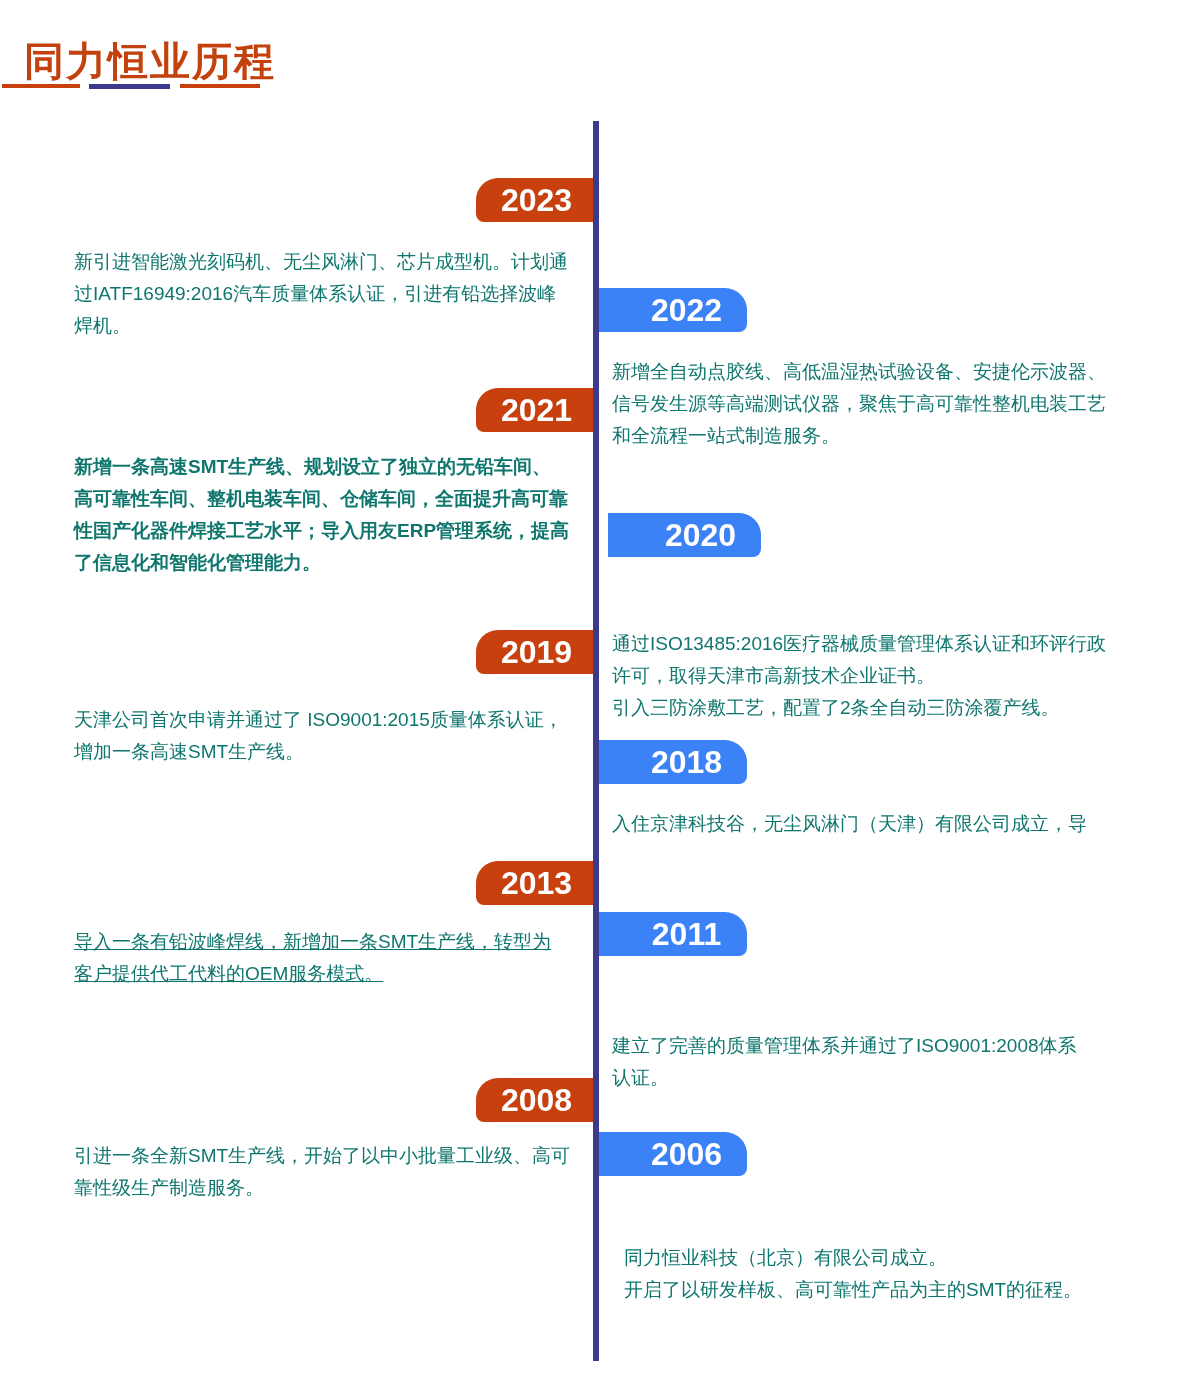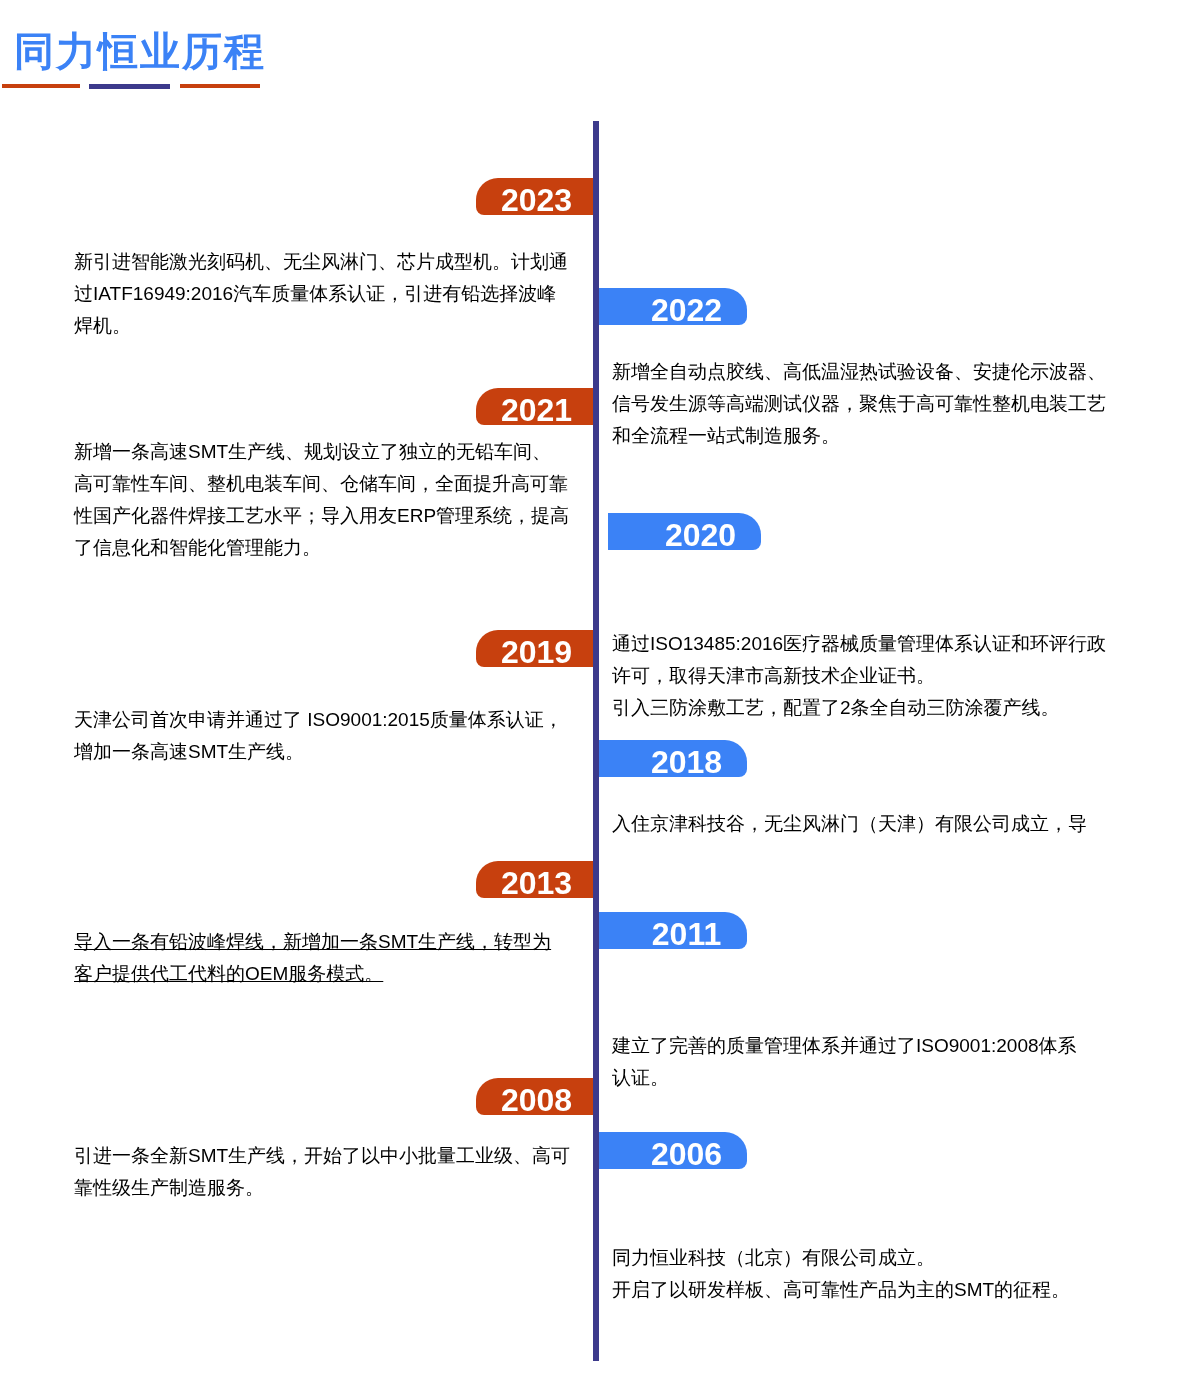--- a/index.html
+++ b/index.html
@@ -8,67 +8,67 @@
     width: 1200px;
     height: 1380px;
     background: #ffffff;
     overflow: hidden;
     font-family: "Liberation Sans", "DejaVu Sans", sans-serif;
   }
   .title {
     position: absolute;
     left: 10px;
     top: 20px;
-    margin: 4px;
+    margin: 14px;
     font-size: 40px;
     font-weight: 700;
     letter-spacing: 2px;
-    color: #3b82f6;
+    color: #c2410c;
   }
   .bar {
     position: absolute;
     top: 84px;
     height: 4px;
   }
   .bar-orange { background: #C7400E; }
   .bar-navy   { background: #3C3A8C; height: 5px; }
   .axis {
     position: absolute;
     left: 593px;
     top: 121px;
     width: 6px;
     height: 1240px;
     background: #3C3A8C;
     z-index: 3;
   }
   .badge {
     position: absolute;
     width: 121px;
-    height: 37px;
+    height: 44px;
     line-height: 45px;
     text-align: center;
     color: #ffffff;
     font-size: 32px;
     font-weight: 700;
     z-index: 2;
   }
   .badge-left {
     left: 476px;
     background: #C7400E;
     border-radius: 22px 0 0 8px;
   }
   .badge-right {
     left: 594px;
     background: #3b82f6;
     border-radius: 0 22px 8px 0;
     padding-left: 32px;
   }
   .event {
     position: absolute;
-    color: #000000;
+    color: #0f766e;
     font-size: 19px;
     z-index: 1;
   }
   .event-left  { left: 74px;  width: 505px; }
   .event-right { left: 612px; width: 510px; }
   .line {
     height: 32px;
     line-height: 32px;
     white-space: nowrap;
   }
@@ -93,21 +93,21 @@
   </div>
 
   <div class="badge badge-right" style="top:288px;">2022</div>
   <div class="event event-right" style="top:356px;">
     <div class="line">新增全自动点胶线、高低温湿热试验设备、安捷伦示波器、</div>
     <div class="line">信号发生源等高端测试仪器，聚焦于高可靠性整机电装工艺</div>
     <div class="line">和全流程一站式制造服务。</div>
   </div>
 
   <div class="badge badge-left" style="top:388px;">2021</div>
-  <div class="event event-left" style="top:436px;">
+  <div class="event event-left" style="top:451px;font-weight:bold;">
     <div class="line">新增一条高速SMT生产线、规划设立了独立的无铅车间、</div>
     <div class="line">高可靠性车间、整机电装车间、仓储车间，全面提升高可靠</div>
     <div class="line">性国产化器件焊接工艺水平；导入用友ERP管理系统，提高</div>
     <div class="line">了信息化和智能化管理能力。</div>
   </div>
 
   <div class="badge badge-right" style="top:513px;margin-left:14px;">2020</div>
   <div class="event event-right" style="top:612px;margin-top:16px;">
     <div class="line">通过ISO13485:2016医疗器械质量管理体系认证和环评行政</div>
     <div class="line">许可，取得天津市高新技术企业证书。</div>
@@ -137,18 +137,18 @@
     <div class="line">认证。</div>
   </div>
 
   <div class="badge badge-left" style="top:1078px;">2008</div>
   <div class="event event-left" style="top:1140px;">
     <div class="line">引进一条全新SMT生产线，开始了以中小批量工业级、高可</div>
     <div class="line">靠性级生产制造服务。</div>
   </div>
 
   <div class="badge badge-right" style="top:1132px;">2006</div>
-  <div class="event event-right" style="top:1242px;">
+  <div class="event event-right" style="top:1242px;margin-left:12px;">
     <div class="line">同力恒业科技（北京）有限公司成立。</div>
     <div class="line">开启了以研发样板、高可靠性产品为主的SMT的征程。</div>
   </div>
 
 </div>
 
 </body></html>

